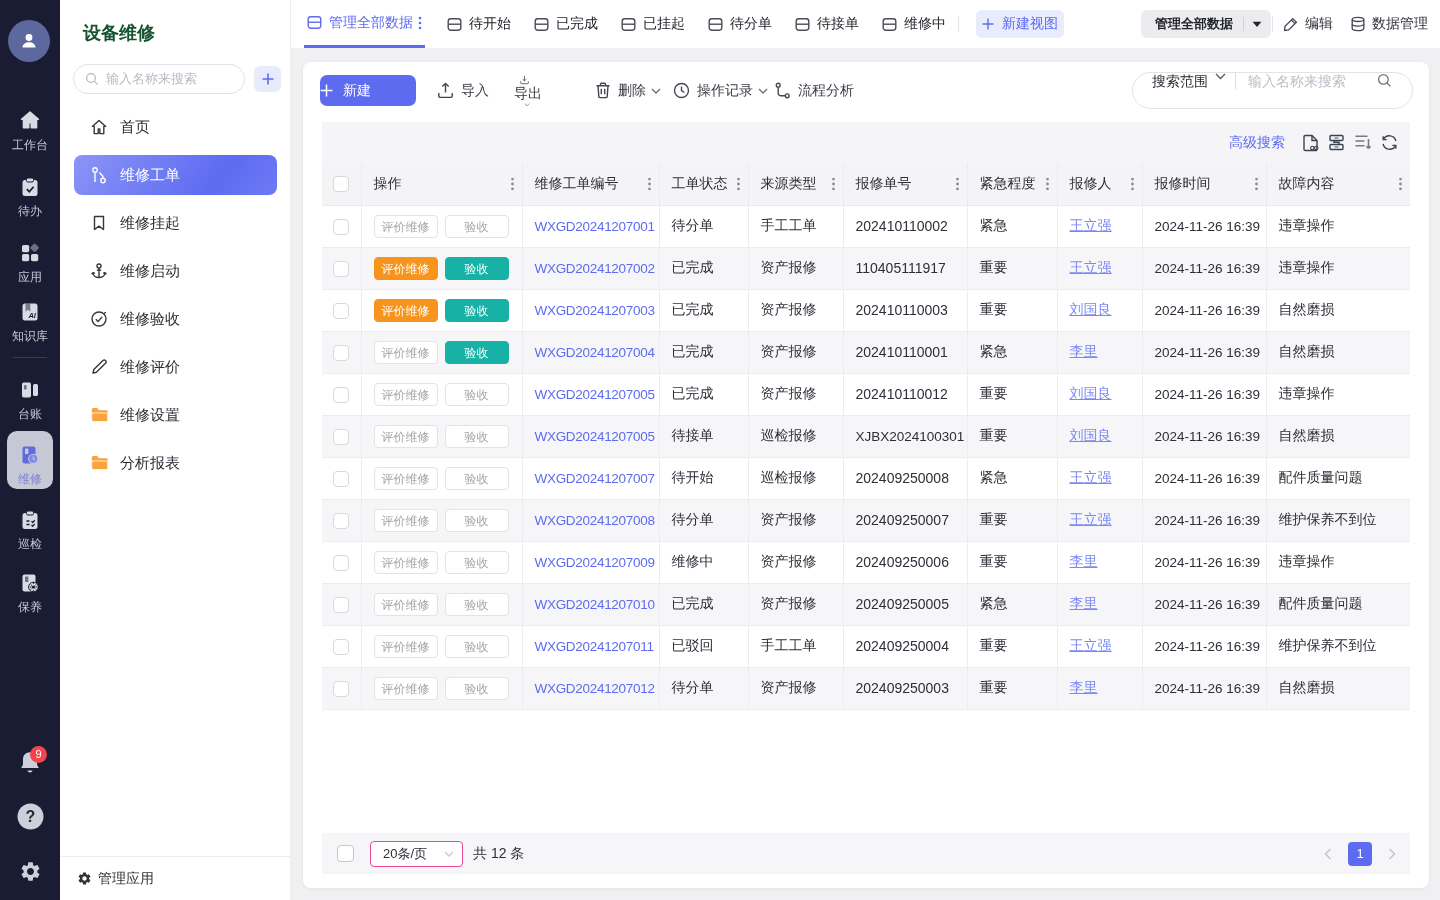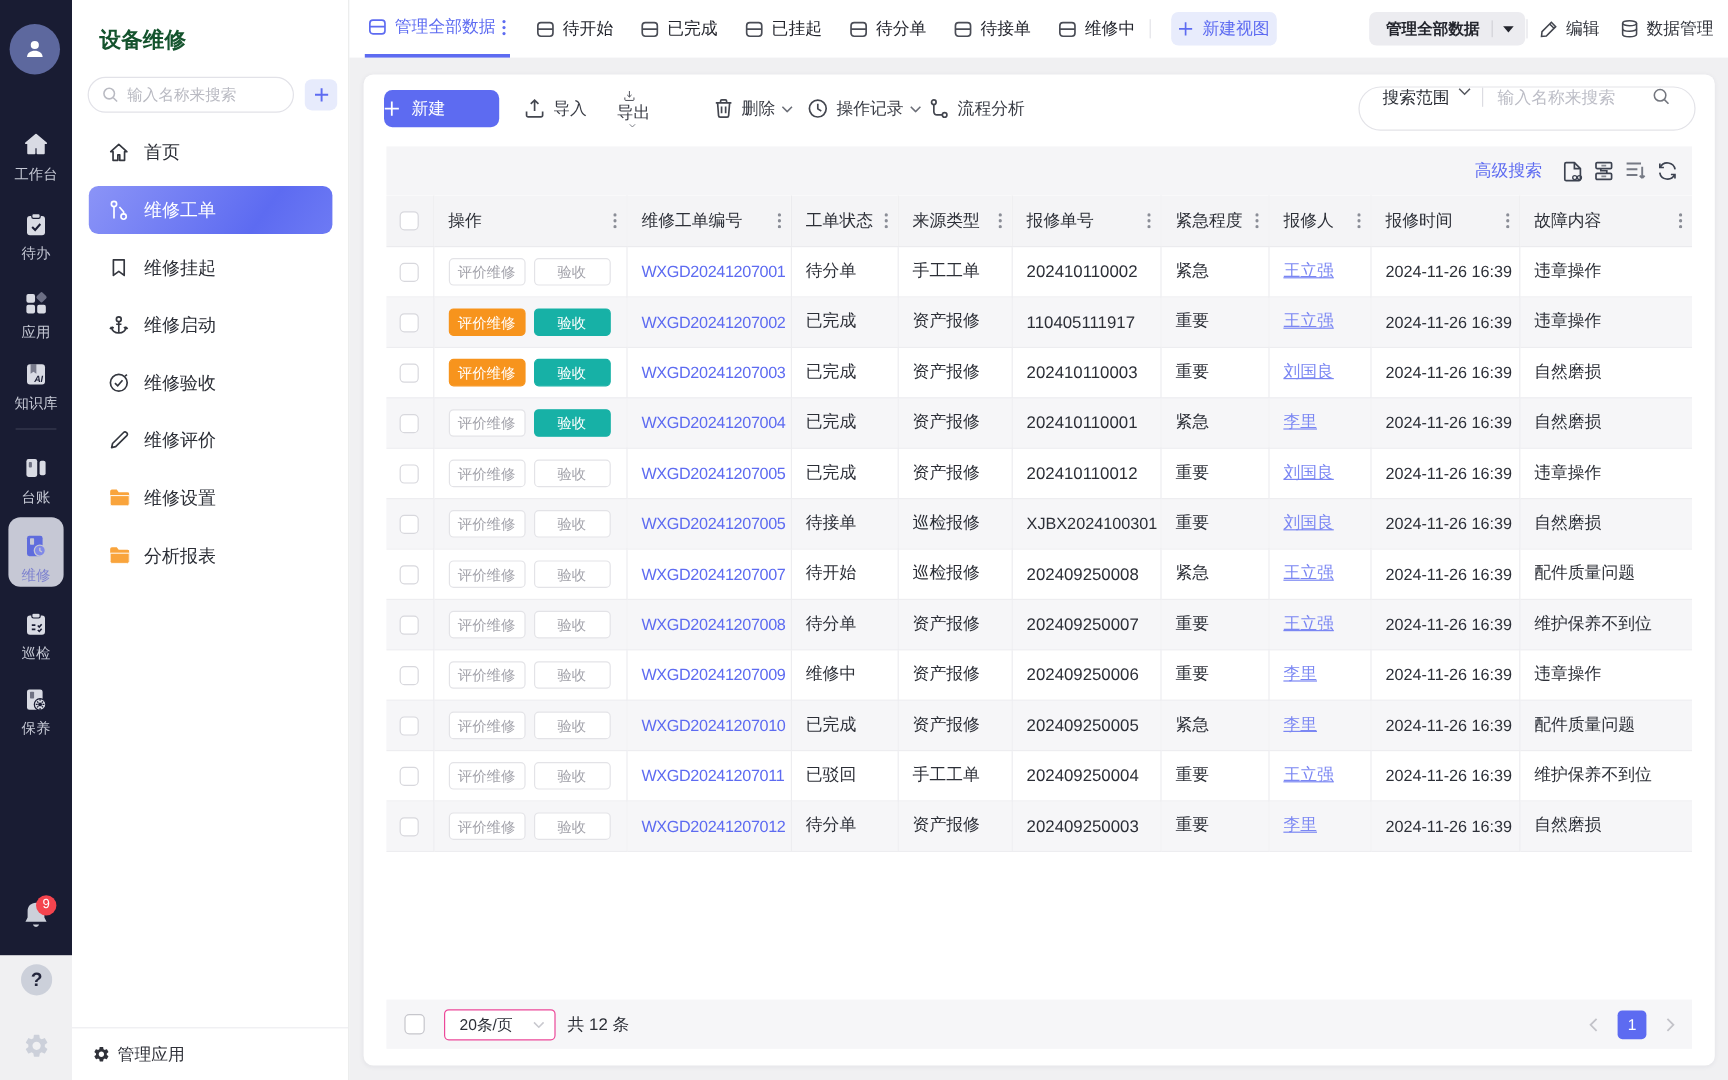--- a/index.html
+++ b/index.html
@@ -2,21 +2,21 @@
 <html lang="zh"><head>
 <meta charset="utf-8">
 <style>
   * { margin:0; padding:0; box-sizing:border-box; }
   html,body { width:1440px; height:900px; overflow:hidden; font-family:"Liberation Sans",sans-serif; }
   body { position:relative; background:#f0f0f2; color:#25272e; font-size:14px; }
   .abs { position:absolute; }
   svg { display:block; }
 
   
-  .rail { position:absolute; left:0; top:0; width:60px; height:796px; background:#191c33; z-index:5; }
+  .rail { position:absolute; left:0; top:0; width:60px; height:900px; background:#191c33; z-index:5; }
   .avatar { position:absolute; left:8px; top:20px; width:42px; height:42px; border-radius:50%; background:#5d689e; display:flex; align-items:center; justify-content:center; }
   .rail-item { position:absolute; left:0; width:60px; text-align:center; }
   .rail-item .ric { margin:0 auto; }
   .rail-item .rlb { margin-top:5px; font-size:12px; color:#c5c8d4; }
   .rail-sel { position:absolute; left:7px; top:431px; width:46px; height:58px; border-radius:10px; background:#c6c8d5; }
   .rail-div { position:absolute; left:13px; top:357px; width:34px; height:1px; background:#3a3d52; }
   .badge { position:absolute; left:30px; top:746px; width:17px; height:17px; border-radius:50%; background:#f4444e; color:#fff; font-size:11px; line-height:17px; text-align:center; }
 
   
   .side { position:absolute; left:60px; top:0; width:231px; height:900px; background:#fff; border-right:1px solid #eceded; z-index:4; }

